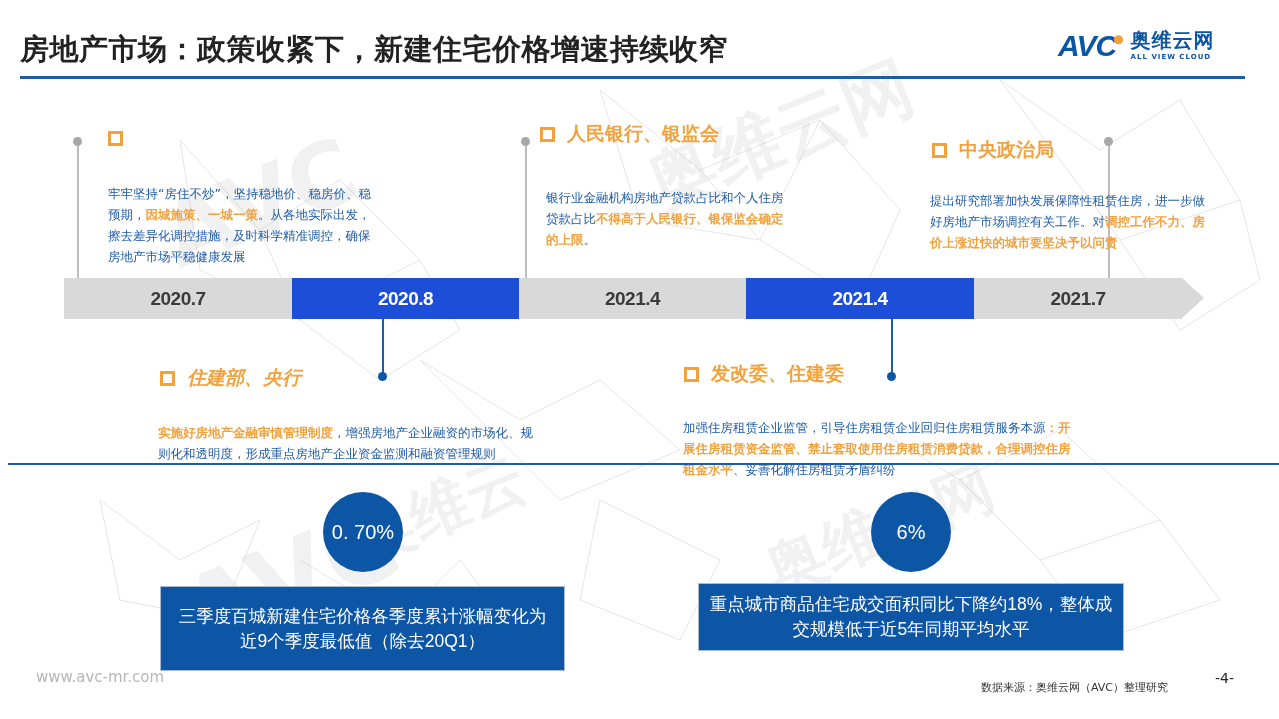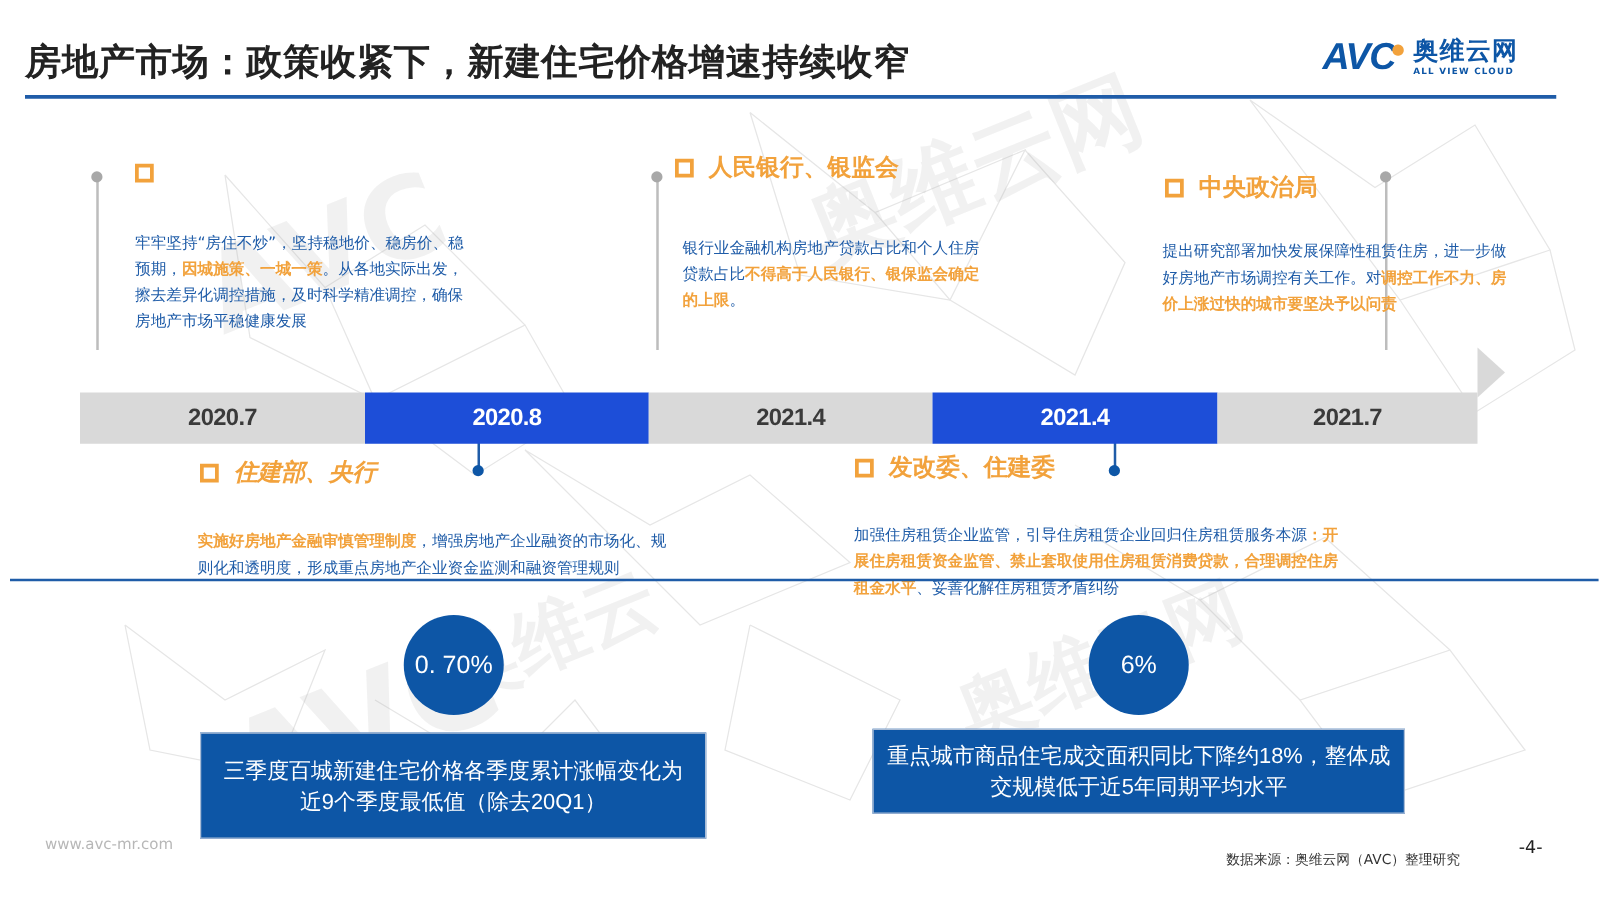--- a/index.html
+++ b/index.html
@@ -15,21 +15,21 @@
 
   .logo { position: absolute; left: 1058px; top: 28px; display: flex; align-items: flex-start; }
   .logo-mark { font-family: "Liberation Sans", sans-serif; font-weight: bold; font-style: italic; font-size: 30px; color: #0d56a6; letter-spacing: -1px; line-height: 36px; }
   .logo-dot { color: #f2a23c; font-size: 12px; position: relative; top: 4px; left: -3px; }
   .logo-text { display: flex; flex-direction: column; margin-left: 4px; }
   .logo-cn { font-size: 20px; font-weight: bold; color: #0d56a6; line-height: 24px; letter-spacing: 1px; }
   .logo-en { font-size: 7px; color: #0d56a6; letter-spacing: 1px; font-weight: bold; margin-top: 1px; }
 
   
   .timeline { position: absolute; left: 64px; top: 278px; width: 1140px; height: 41px; }
-  .seg { position: absolute; top: 0; height: 41px; display: flex; align-items: center; justify-content: center; font-family: "Liberation Sans", sans-serif; font-weight: bold; font-size: 19px; letter-spacing: -0.5px; margin-top: 36px; }
+  .seg { position: absolute; top: 0; height: 41px; display: flex; align-items: center; justify-content: center; font-family: "Liberation Sans", sans-serif; font-weight: bold; font-size: 19px; letter-spacing: -0.5px; }
   .seg.grey { background: #d9d9d9; color: #3a3a3a; }
   .seg.blue { background: #1d4ed8; color: #ffffff; }
   .arrow-tip { position: absolute; left: 1182px; top: 278px; width: 0; height: 0; border-top: 20.5px solid transparent; border-bottom: 20.5px solid transparent; border-left: 22px solid #d9d9d9; }
 
   .vline { position: absolute; width: 2px; }
   .vline.grey { background: #bdbdbd; }
   .vline.blue { background: #1f5ca8; }
   .dot { position: absolute; width: 9px; height: 9px; border-radius: 50%; }
   .dot.grey { background: #a8a8a8; }
   .dot.blue { background: #0d56a6; }
@@ -37,21 +37,21 @@
   .event-title { position: absolute; font-size: 19px; font-weight: bold; color: #f2a23c; display: flex; align-items: center; white-space: nowrap; }
   .event-title .box { width: 15px; height: 15px; border: 3px solid #f2a23c; margin-right: 12px; display: inline-block; }
   .event-body { position: absolute; font-size: 12.5px; line-height: 21px; color: #1f5ca8; margin-top: 20px; }
   .event-body .hl { color: #f2a23c; font-weight: bold; }
 
   .divider { position: absolute; left: 8px; top: 463px; width: 1271px; height: 2px; background: #1f5ca8; }
 
   .stat-circle { position: absolute; width: 80px; height: 80px; border-radius: 50%; background: #0d56a6; color: #fff; display: flex; align-items: center; justify-content: center; font-family: "Liberation Sans", sans-serif; font-size: 20px; }
   .stat-box { position: absolute; background: #0d56a6; border: 1px solid #a9bcd6; color: #fff; font-family: "Liberation Sans", sans-serif; font-size: 17.5px; line-height: 25px; text-align: center; display: flex; align-items: center; justify-content: center; padding: 0 10px; }
 
-  .footer-url { position: absolute; left: 36px; top: 668px; font-family: "DejaVu Sans", sans-serif; font-size: 12px; color: #b7b7b7; }
+  .footer-url { position: absolute; left: 36px; top: 668px; font-family: "DejaVu Sans", sans-serif; font-size: 15px; color: #b7b7b7; }
   .footer-source { position: absolute; left: 981px; top: 680px; font-size: 11px; color: #333; }
   .footer-page { position: absolute; left: 1215px; top: 670px; font-size: 14px; color: #222; }
 </style>
 </head>
 <body>
 
 <svg class="bg-mesh" viewBox="0 0 1279 719">
   <g stroke="#e6e6e6" stroke-width="1" fill="none">
     <polyline points="180,140 260,230 340,180 420,260 300,320 200,270 180,140"></polyline>
     <polyline points="260,230 300,320 380,380 460,330 420,260"></polyline>

